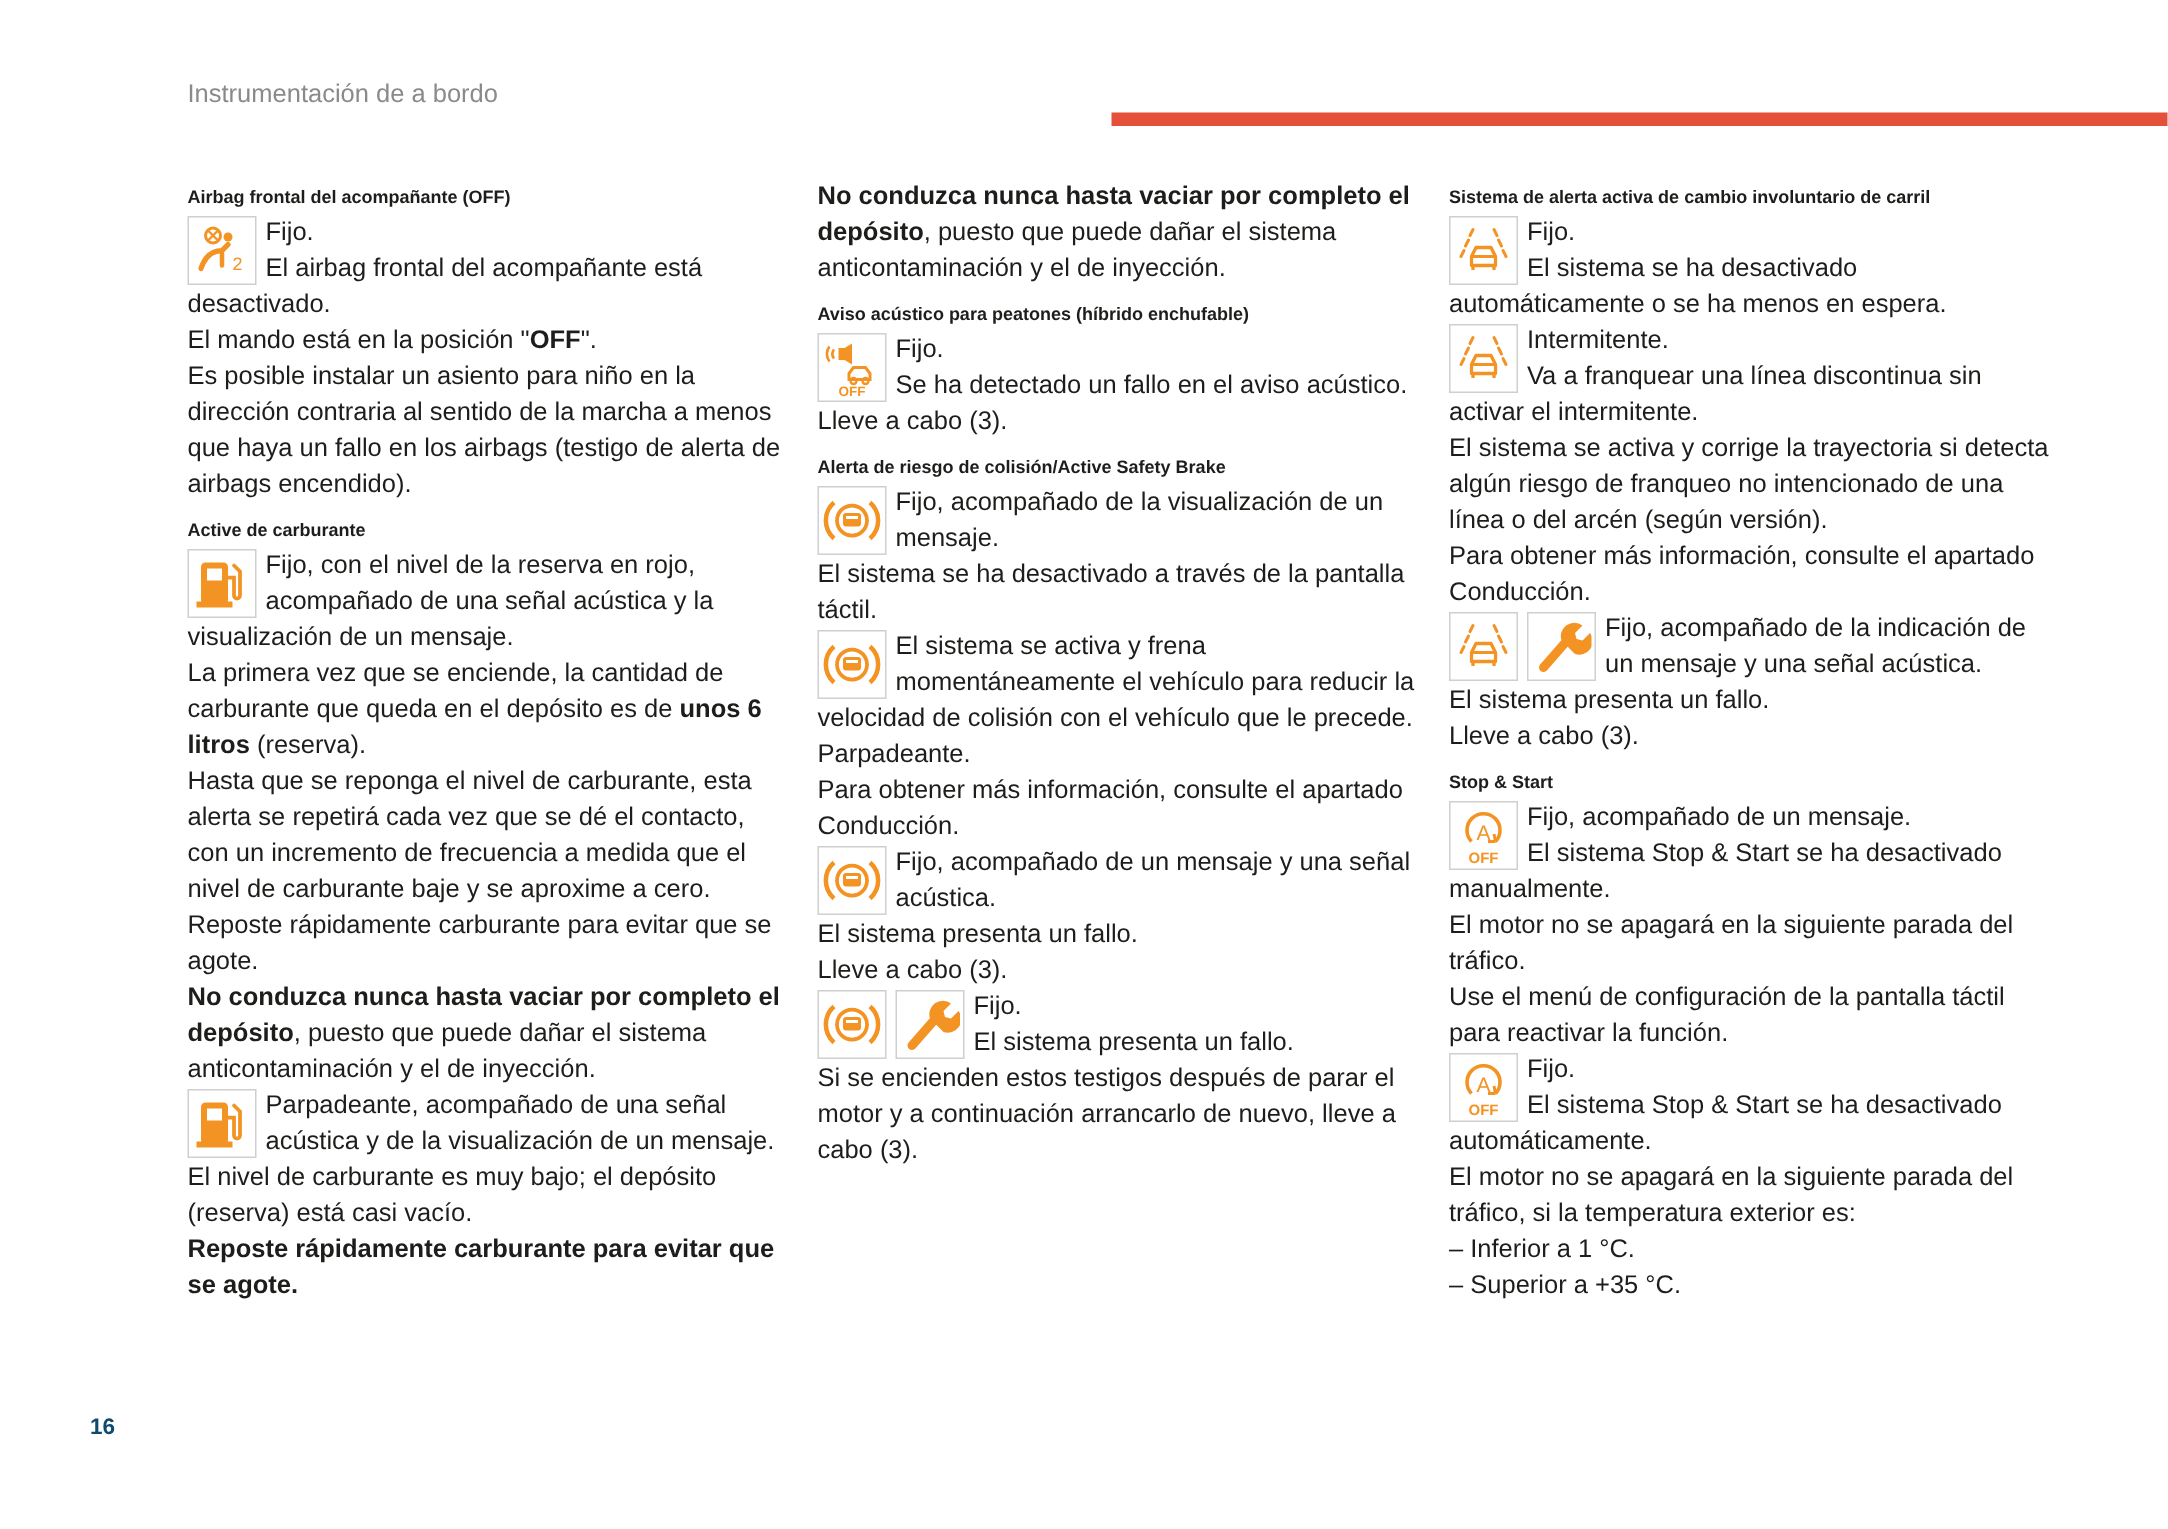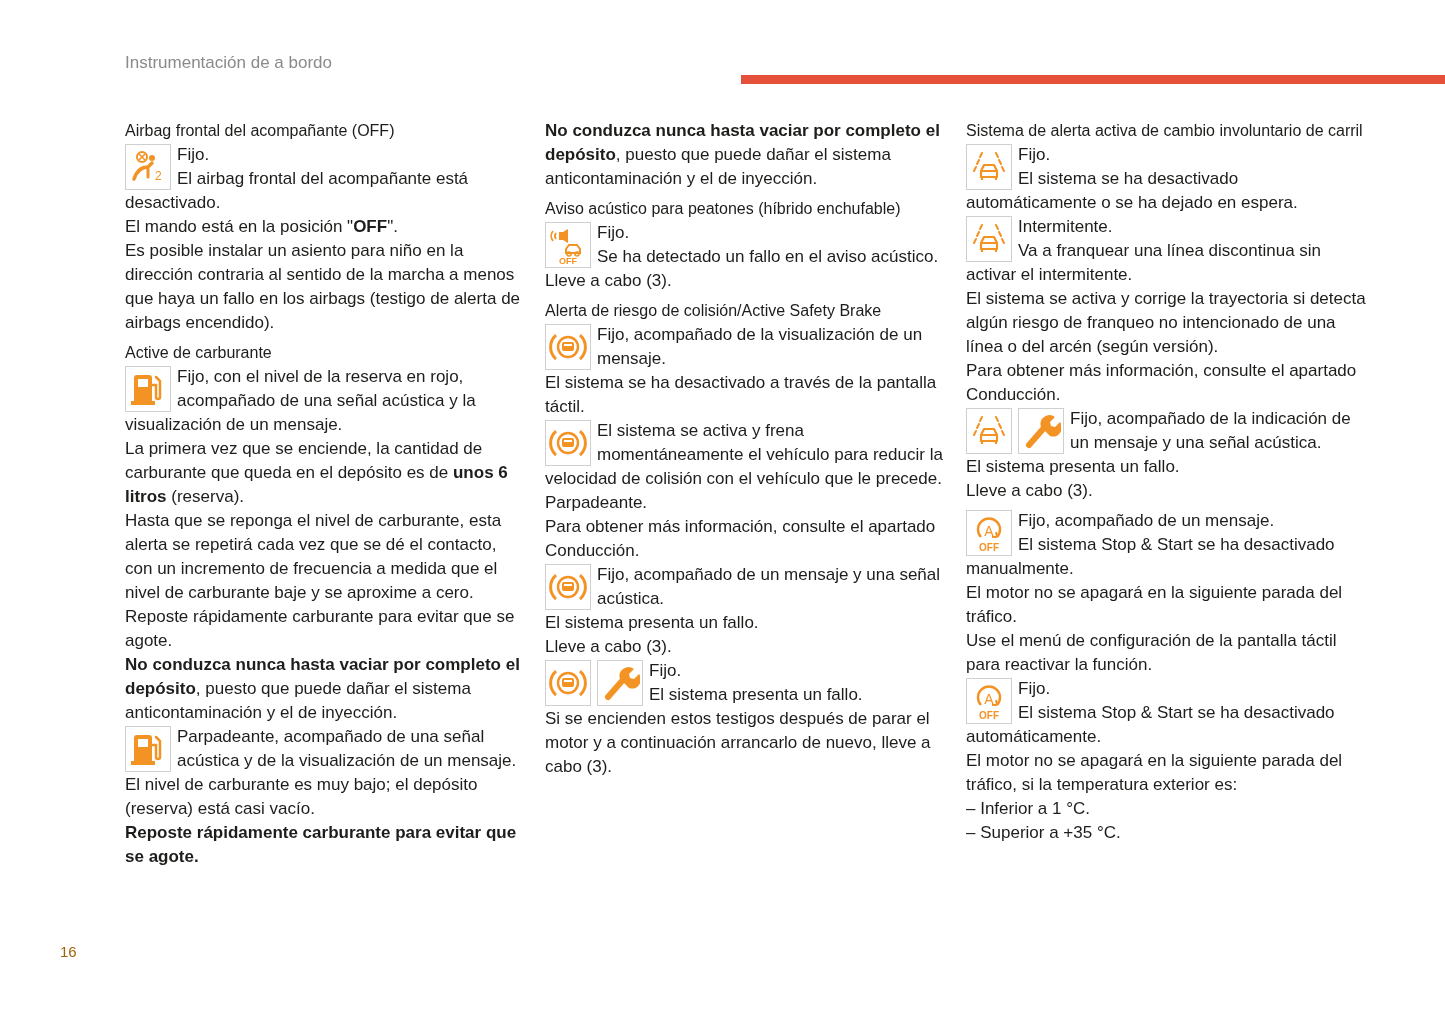--- a/index.html
+++ b/index.html
@@ -1,25 +1,25 @@
 <!DOCTYPE html>
 <html><head>
 <meta charset="utf-8">
 <style>
   html, body { margin:0; padding:0; background:#ffffff; }
   body { width:1445px; height:1019px; position:relative; overflow:hidden;
          font-family:"Liberation Sans", sans-serif; color:#1d1d1b; }
   .header-title { position:absolute; left:125px; top:53px; font-size:17px; color:#8a8a8a; }
   .header-bar { position:absolute; left:741px; top:75px; width:704px; height:9px; background:#e4503a; }
-  .page-number { position:absolute; left:60px; top:943px; font-size:15px; font-weight:normal; color:#a16207; }
+  .page-number { position:absolute; left:60px; top:943px; font-size:15px; font-weight:bold; color:#0c4a6e; }
   .col { position:absolute; top:119px; width:400px; font-size:17px; line-height:24px; }
   .col1 { left:125px; }
   .col2 { left:545px; }
   .col3 { left:966px; }
-  h2 { font-size:16px; font-weight:normal; margin:0; line-height:24px; }
+  h2 { font-size:12px; font-weight:bold; margin:0; line-height:24px; }
   .sec { margin-bottom:6px; }
   p { margin:0; }
   .icons { float:left; display:flex; gap:6px; margin:1px 6px 0 0; }
   .ico { width:46px; height:46px; border:1px solid #cfcfcf; box-sizing:border-box;
          display:flex; align-items:center; justify-content:center; background:#fff; }
   .ico svg { width:40px; height:40px; }
   .clear { clear:both; }
   b { font-weight:bold; }
 </style>
 </head>
@@ -185,21 +185,21 @@
   <div class="sec">
     <h2>Sistema de alerta activa de cambio involuntario de carril</h2>
     <div class="icons">
       <div class="ico">
           <svg>
             <use href="#sym-lane"></use>
           </svg>
         </div>
     </div>
     <p>Fijo.</p>
-    <p>El sistema se ha desactivado automáticamente o se ha dejado en espera.</p>
+    <p>El sistema se ha desactivado automáticamente o se ha menos en espera.</p>
     <div class="icons clear">
       <div class="ico">
           <svg>
             <use href="#sym-lane"></use>
           </svg>
         </div>
     </div>
     <p>Intermitente.</p>
     <p>Va a franquear una línea discontinua sin activar el intermitente.</p>
     <p class="clear">El sistema se activa y corrige la trayectoria si detecta algún riesgo de franqueo no intencionado de una línea o del arcén (según versión).</p>
@@ -215,20 +215,21 @@
             <use href="#sym-wrench"></use>
           </svg>
         </div>
     </div>
     <p>Fijo, acompañado de la indicación de un mensaje y una señal acústica.</p>
     <p class="clear">El sistema presenta un fallo.</p>
     <p>Lleve a cabo (3).</p>
   </div>
 
   <div class="sec">
+    <h2>Stop &amp; Start</h2>
     <div class="icons">
       <div class="ico">
         <svg viewBox="0 0 40 40">
           <path d="M28 24 a11 11 0 1 0 -16 0" fill="none" stroke="#f39323" stroke-width="2.4"></path>
           <path d="M28 24 l-1 -5 M28 24 l-5 0" stroke="#f39323" stroke-width="2"></path>
           <text x="20" y="23" font-size="14" fill="#f39323" text-anchor="middle" font-family="Liberation Sans, sans-serif">A</text>
           <text x="20" y="38" font-size="10" font-weight="bold" fill="#f39323" text-anchor="middle" font-family="Liberation Sans, sans-serif">OFF</text>
         </svg>
       </div>
     </div>

